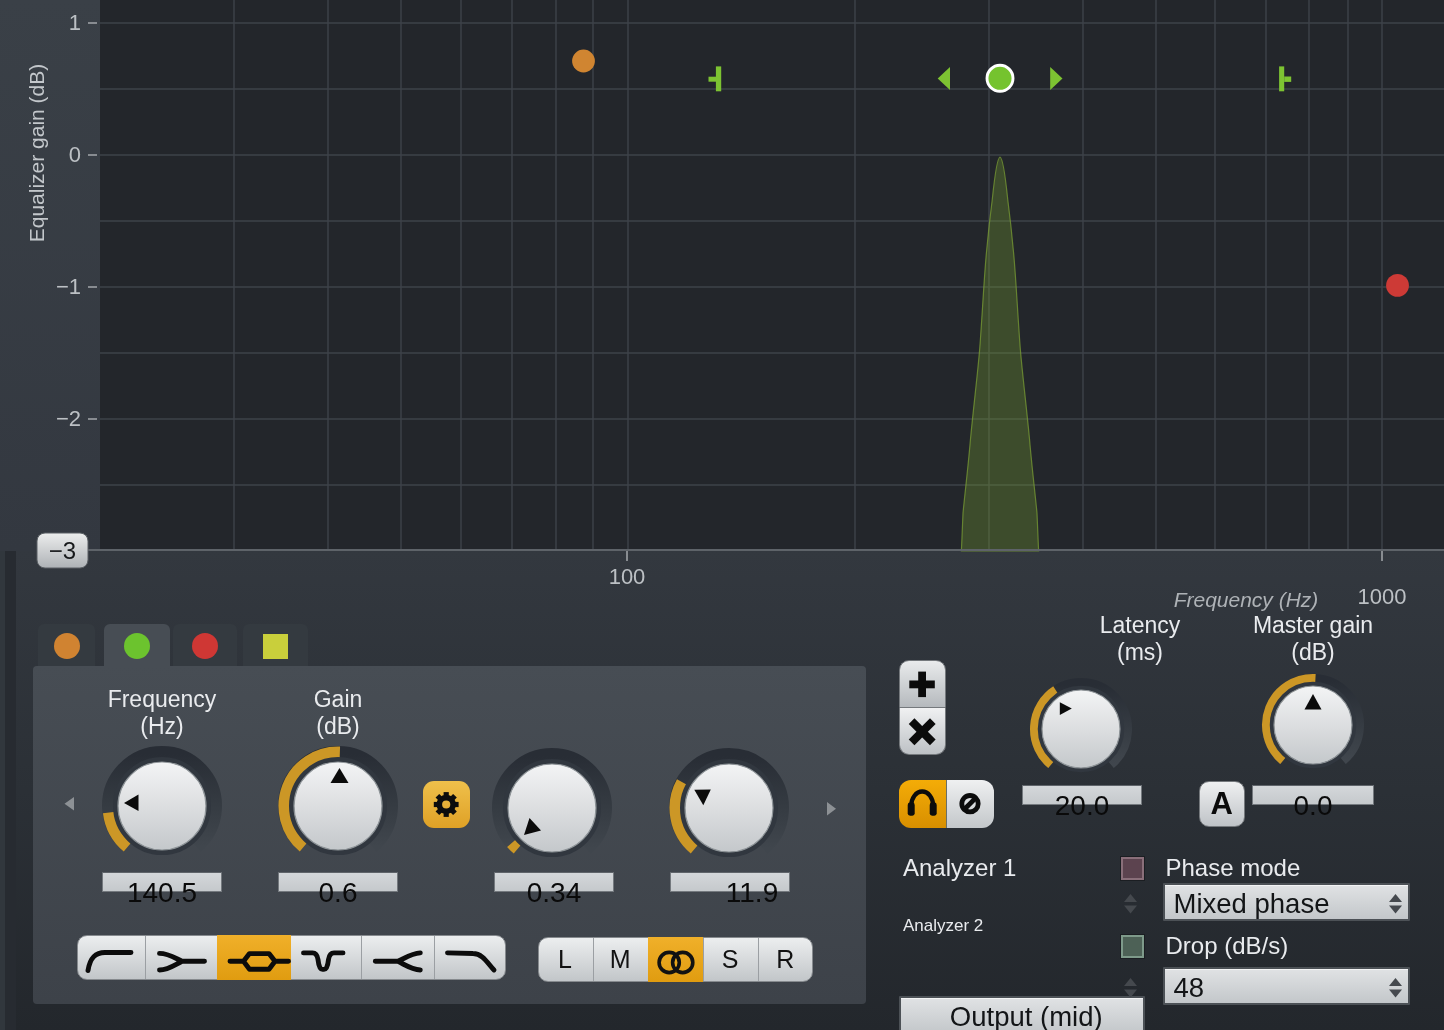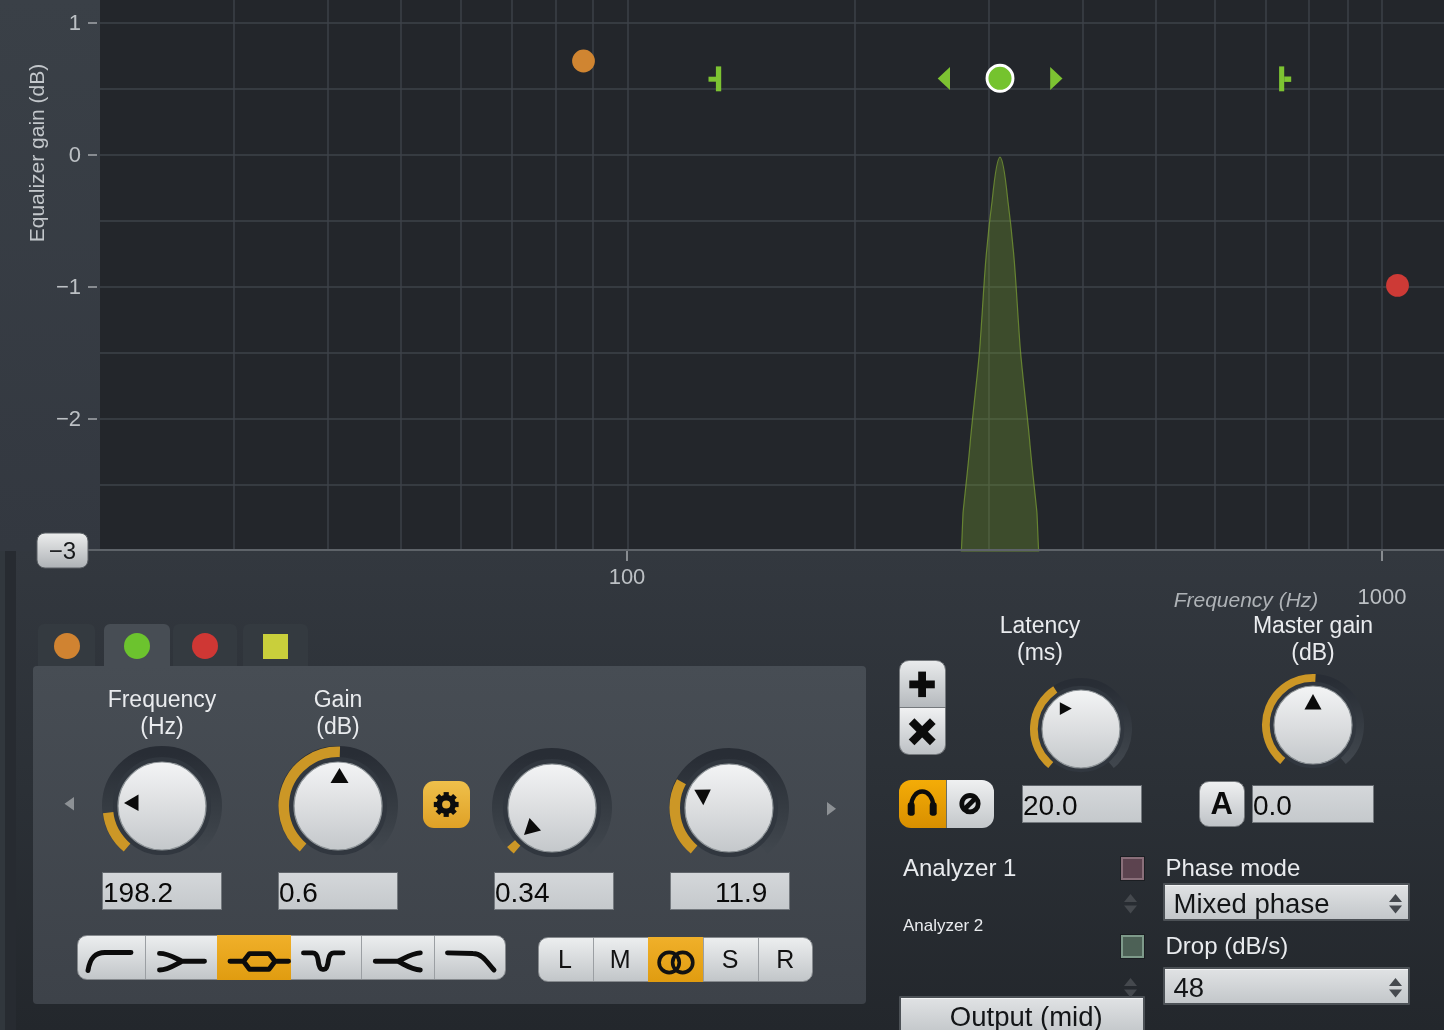--- a/index.html
+++ b/index.html
@@ -2,22 +2,22 @@
 <html><head>
 <meta charset="utf-8">
 <style>
   * { margin:0; padding:0; box-sizing:border-box; }
   html,body { width:1444px; height:1030px; overflow:hidden; background:#23272c;
     font-family:"Liberation Sans", sans-serif; }
   #page { position:relative; width:1444px; height:1030px; }
   .abs { position:absolute; }
   .lbl { position:absolute; color:#e9ebee; font-size:23px; text-align:center; line-height:27px; white-space:nowrap; }
   .axlbl { position:absolute; color:#bcc0c4; font-size:22px; text-align:center; white-space:nowrap; }
-  .vbox { position:absolute; height:38px; background:linear-gradient(#d4d7da,#c5c9cc);
-    border:1px solid #74797e; border-top-color:#5f646a; text-align:left; font-size:28px;
+  .vbox { position:absolute; height:20px; background:linear-gradient(#d4d7da,#c5c9cc);
+    border:1px solid #74797e; border-top-color:#5f646a; text-align:center; font-size:28px;
     line-height:39px; color:#0a0a0a; }
   .dd { position:absolute; height:38.5px; background:linear-gradient(#e0e2e4,#c3c7ca);
     border:2px solid #4c5156; border-radius:1px; font-size:27.5px; line-height:38px;
     color:#131517; padding-left:9px; box-shadow: inset 0 1px 0 #f2f3f4; }
   .tab { position:absolute; top:624px; height:42px; background:#343a40; border-radius:6px 6px 0 0; }
   .tabsel { background:#474d54; height:44px; }
   .dot { position:absolute; top:9px; width:26px; height:26px; border-radius:50%; }
 </style>
 </head>
 <body>
@@ -127,21 +127,21 @@
 <div class="tab" style="left:172.5px;width:64px;">
       <div class="dot" style="left:19px;background:#cf3734;"></div>
     </div>
 <div class="tab" style="left:243px;width:65px;">
       <div class="abs" style="left:20px;top:9.5px;width:25px;height:25px;background:#c9cf3b;"></div>
     </div>
 
 <div class="abs" style="left:33px;top:666px;width:833px;height:338px;background:linear-gradient(#474d54,#3d4249);border-radius:4px;"></div>
 <div class="lbl" style="left:82px;top:686px;width:160px;">Frequency<br>(Hz)</div>
 <div class="lbl" style="left:258px;top:686px;width:160px;">Gain<br>(dB)</div>
-<div class="vbox" style="left:102px;top:872px;width:120px;">198.2</div>
+<div class="vbox" style="left:102px;top:872px;width:120px;">140.5</div>
 <div class="vbox" style="left:278px;top:872px;width:120px;">0.6</div>
 <div class="vbox" style="left:494px;top:872px;width:120px;">0.34</div>
 <div class="vbox" style="left:670px;top:872px;width:120px;padding-left:44px;">11.9</div>
 
 <svg class="abs" style="left:100px;top:744px;" width="124" height="124">
   <path d="M 28.57,101.84 A 52 52 0 1 1 95.43,101.84" fill="none" stroke="url(#trkg)" stroke-width="16"></path>
   <path d="M 28.57,101.84 A 52 52 0 0 1 10.39,68.34" fill="none" stroke="#cc9726" stroke-width="15"></path>
   <circle cx="62" cy="62" r="46.5" fill="none" stroke="#31373f" stroke-width="5"></circle>
   <circle cx="62" cy="62" r="44" fill="url(#kg2)" stroke="#8d9397" stroke-width="1.2"></circle>
   <polygon points="24,59 38.5,50.5 38.5,67" fill="#0b0b0b"></polygon>
@@ -224,21 +224,21 @@
 <div class="abs" style="left:757.6px;top:937.5px;width:1px;height:43.5px;background:#9b9fa3;"></div>
 <div class="abs" style="left:537.5px;top:936.5px;width:55px;height:45.5px;text-align:center;line-height:44.5px;font-size:25px;color:#121212;">L</div>
 <div class="abs" style="left:592.6px;top:936.5px;width:55px;height:45.5px;text-align:center;line-height:44.5px;font-size:25px;color:#121212;">M</div>
 <svg class="abs" style="left:647.6px;top:936.5px;" width="55" height="45.5" fill="none" stroke="#121212" stroke-width="3.6">
   <circle cx="21.2" cy="25.5" r="10.1"></circle>
   <circle cx="34.7" cy="25.5" r="10.1"></circle>
 </svg>
 <div class="abs" style="left:702.6px;top:936.5px;width:55px;height:45.5px;text-align:center;line-height:44.5px;font-size:25px;color:#121212;">S</div>
 <div class="abs" style="left:757.6px;top:936.5px;width:55.5px;height:45.5px;text-align:center;line-height:44.5px;font-size:25px;color:#121212;">R</div>
 
-<div class="lbl" style="left:940px;top:612px;width:200px;">Latency<br>(ms)</div>
+<div class="lbl" style="left:1040px;top:612px;width:200px;">Latency<br>(ms)</div>
 <div class="lbl" style="left:1213px;top:612px;width:200px;">Master gain<br>(dB)</div>
 
 <div class="abs" style="left:899px;top:660px;width:46.5px;height:47.5px;border-radius:10px 10px 0 0;background:linear-gradient(#e9ebec,#b5b9bd);border:1px solid #75797d;"></div>
 <div class="abs" style="left:899px;top:707.5px;width:46.5px;height:47.5px;border-radius:0 0 10px 10px;background:linear-gradient(#f0f1f2,#bdc1c5);border:1px solid #75797d;border-top:none;"></div>
 <svg class="abs" style="left:899px;top:660px;" width="46.5" height="95">
   <g fill="#0b0b0b">
     <rect x="10.3" y="20.5" width="25.5" height="7.8"></rect>
     <rect x="19.2" y="11.6" width="7.8" height="25.5"></rect>
   </g>
   <g stroke="#0b0b0b" stroke-width="8">

